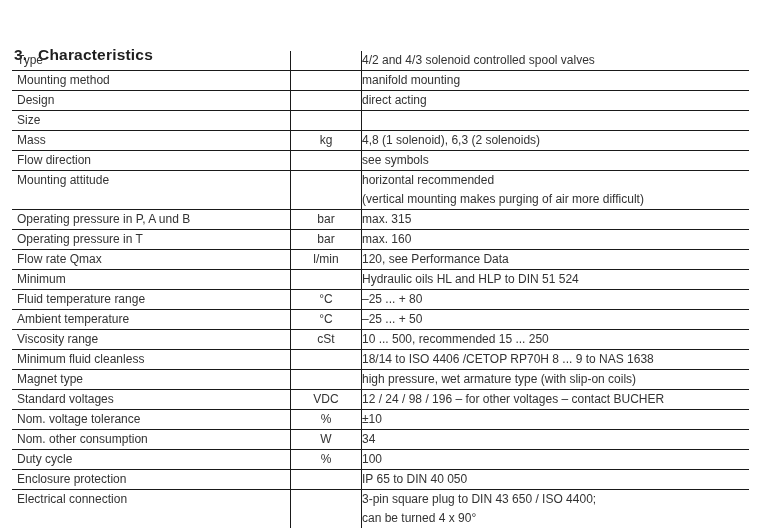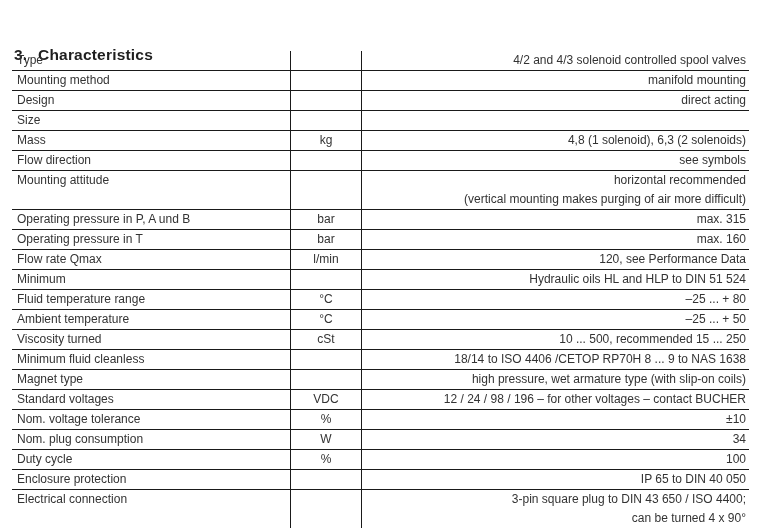--- a/index.html
+++ b/index.html
@@ -49,21 +49,21 @@
     overflow: hidden;
   }
   .c-unit {
     width: 72px;
     text-align: center;
     border-left: 1px solid #1a1a1a;
     border-right: 1px solid #1a1a1a;
   }
   .c-value {
     flex: 1;
-    text-align: right;
+    text-align: left;
     padding-right: 3px;
     white-space: pre-line;
   }
 </style>
 </head>
 <body>
 
 <div class="page">
 
   <div class="title">
@@ -130,21 +130,21 @@
       <div class="c-param">Fluid temperature range</div>
       <div class="c-unit">°C</div>
       <div class="c-value">–25 ... + 80</div>
     </div>
       <div class="trow">
       <div class="c-param">Ambient temperature</div>
       <div class="c-unit">°C</div>
       <div class="c-value">–25 ... + 50</div>
     </div>
       <div class="trow">
-      <div class="c-param">Viscosity turned</div>
+      <div class="c-param">Viscosity range</div>
       <div class="c-unit">cSt</div>
       <div class="c-value">10 ... 500, recommended 15 ... 250</div>
     </div>
       <div class="trow">
       <div class="c-param">Minimum fluid cleanless</div>
       <div class="c-unit"></div>
       <div class="c-value">18/14 to ISO 4406 /CETOP RP70H 8 ... 9 to NAS 1638</div>
     </div>
       <div class="trow">
       <div class="c-param">Magnet type</div>
@@ -155,21 +155,21 @@
       <div class="c-param">Standard voltages</div>
       <div class="c-unit">VDC</div>
       <div class="c-value">12 / 24 / 98 / 196 – for other voltages – contact BUCHER</div>
     </div>
       <div class="trow">
       <div class="c-param">Nom. voltage tolerance</div>
       <div class="c-unit">%</div>
       <div class="c-value">±10</div>
     </div>
       <div class="trow">
-      <div class="c-param">Nom. plug consumption</div>
+      <div class="c-param">Nom. other consumption</div>
       <div class="c-unit">W</div>
       <div class="c-value">34</div>
     </div>
       <div class="trow">
       <div class="c-param">Duty cycle</div>
       <div class="c-unit">%</div>
       <div class="c-value">100</div>
     </div>
       <div class="trow">
       <div class="c-param">Enclosure protection</div>

